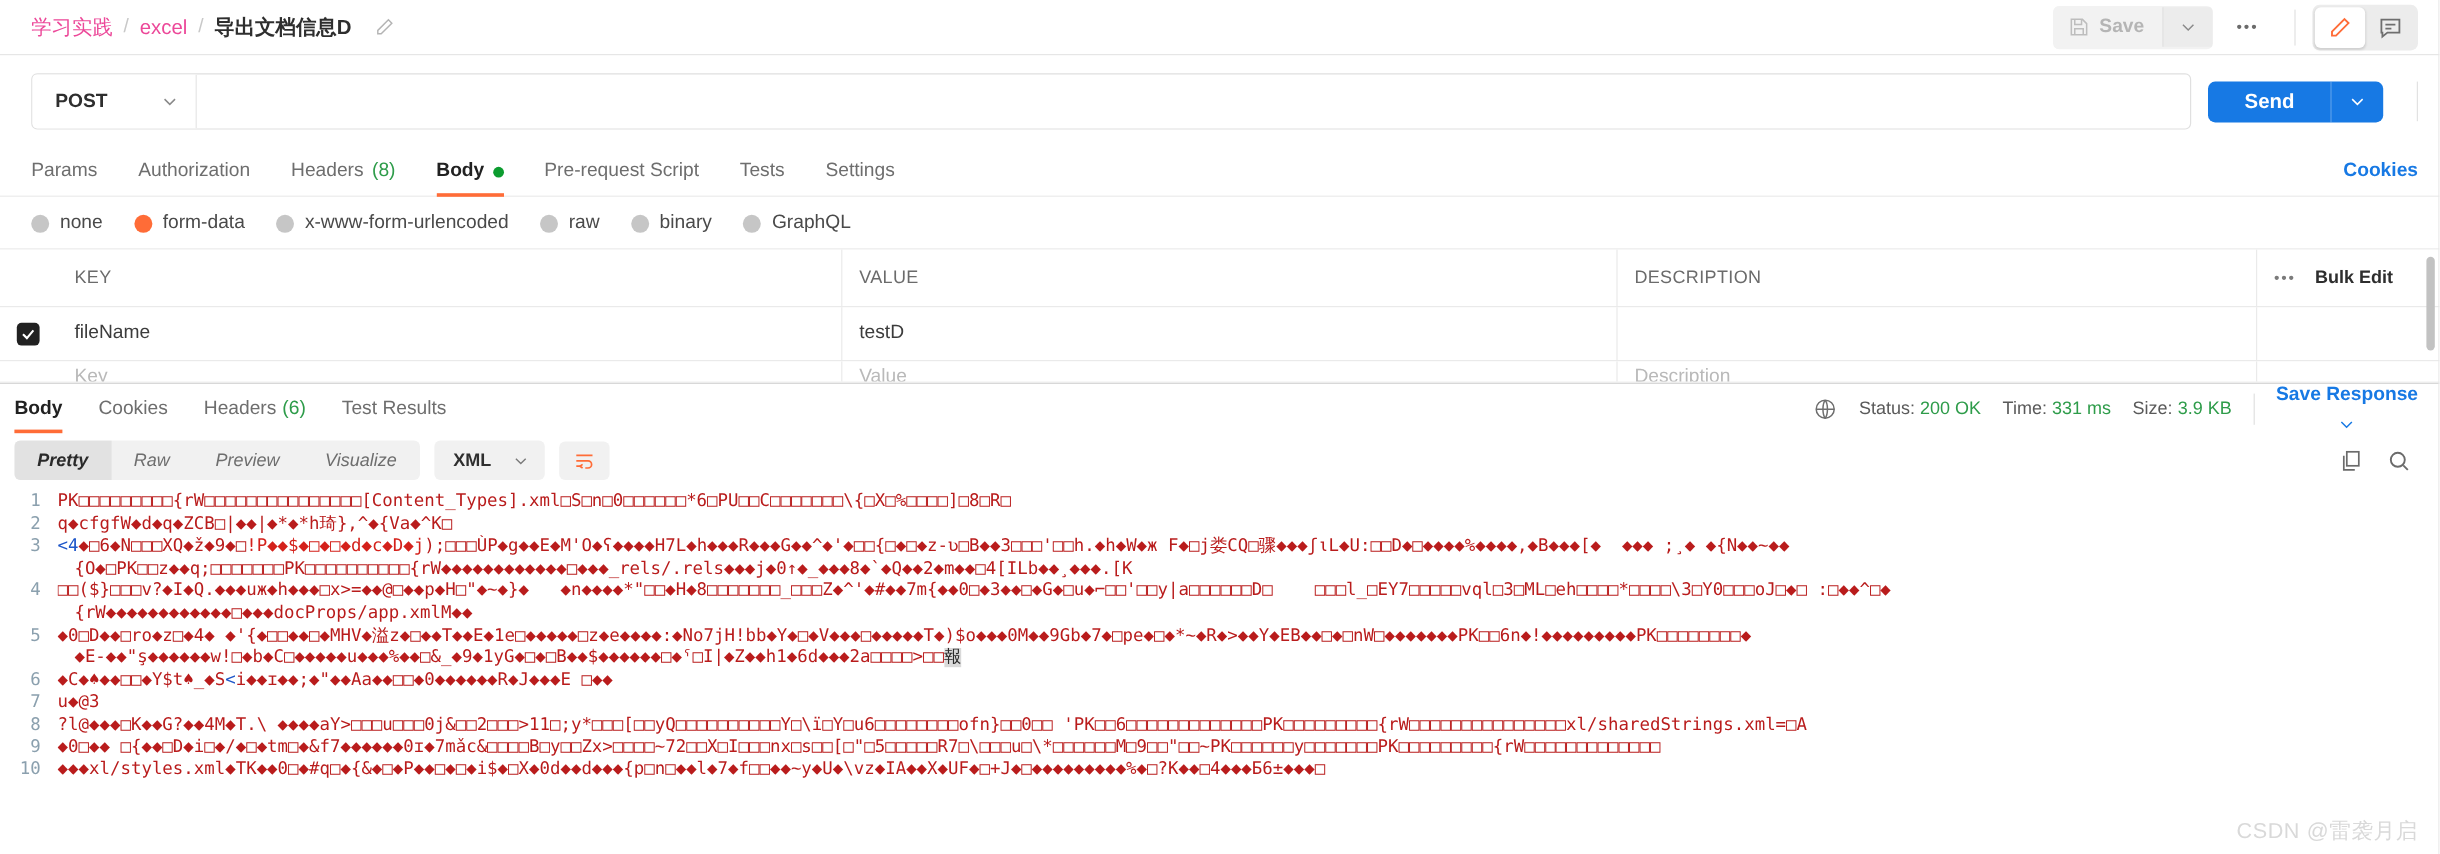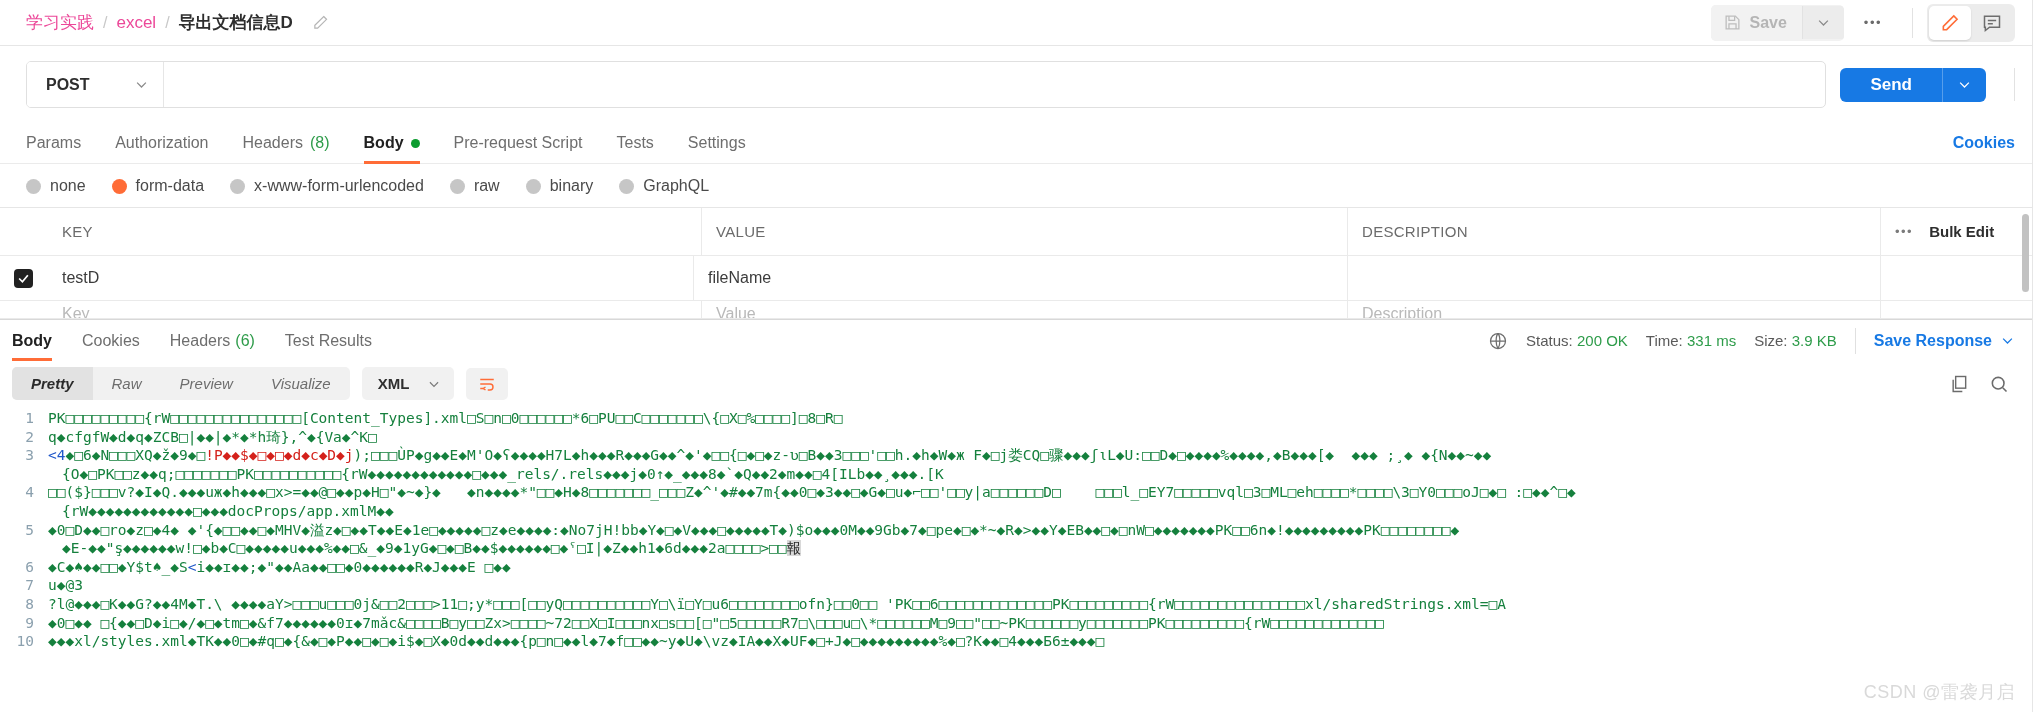--- a/index.html
+++ b/index.html
@@ -124,21 +124,21 @@
     display: flex; align-items: center; gap: 30px;
     padding: 0 18px 0 12px; height: 41px;
     position: relative;
   }
   .resp-tab { font-size: 16px; color: #6e6e6e; height: 41px; display: flex; align-items: center; position: relative; cursor: pointer; gap: 5px; }
   .resp-tab.active { color: #212121; font-weight: bold; }
   .resp-tab.active::after { content: ''; position: absolute; left: 0; right: 0; bottom: 0; height: 3px; background: #ff6c37; }
   .resp-meta { margin-left: auto; display: flex; align-items: center; gap: 18px; font-size: 15px; color: #5a5a5a; }
   .meta-val { color: #2e9c4a; }
   .meta-sep { width: 1px; height: 26px; background: #e0e0e0; }
-  .save-resp { color: #1779e4; font-weight: bold; font-size: 16px; display: flex; align-items: center; gap: 8px; cursor: pointer; }
+  .save-resp { color: #1779e4; font-weight: bold; font-size: 16px; display: flex; align-items: center; gap: 8px; cursor: pointer; flex-direction: column; }
 
   .view-row { display: flex; align-items: center; padding: 6px 18px 9px 12px; gap: 12px; }
   .seg { display: flex; align-items: center; background: #f1f1f1; border-radius: 5px; overflow: hidden; }
   .seg-item { padding: 8px 19px; font-size: 15px; color: #6e6e6e; cursor: pointer; font-style: italic; }
   .seg-item.active { background: #e2e2e2; color: #2a2a2a; font-weight: bold; }
   .fmt-sel { display: flex; align-items: center; gap: 18px; background: #f1f1f1; border-radius: 5px; padding: 8px 13px 8px 16px; font-size: 15px; font-weight: bold; color: #2f2f2f; cursor: pointer; }
   .wrap-btn { background: #f1f1f1; border-radius: 5px; padding: 7px 11px; display: flex; align-items: center; cursor: pointer; }
   .view-right { margin-left: auto; display: flex; align-items: center; gap: 20px; padding-right: 6px; }
 
   
@@ -151,21 +151,21 @@
   }
   .code-line { display: flex; align-items: flex-start; white-space: pre; }
   .ln {
     width: 48px; flex: none; text-align: right; padding-right: 14px;
     color: #8ba0ae; user-select: none;
   }
   .ltext { color: #2b2b2b; overflow: hidden; text-overflow: clip; flex: 1; }
   .cont { padding-left: 62px; }
   .r { color: #d4211b; }
   .b { color: #1f57c9; }
-  .g { color: #15803d; }
+  .g { color: #b91c1c; }
   .sel { background: #d9d9d9; }
 
   .watermark {
     position: absolute; right: 18px; bottom: 8px;
     font-size: 18px; color: #d9d9d9; letter-spacing: .5px;
     pointer-events: none;
   }
   .right-edge {
     position: absolute; right: 0; top: 0; bottom: 0; width: 1px; background: #e6e6e6;
   }
@@ -312,22 +312,22 @@
   </div>
 
   <div class="fd-row">
     <div class="fd-cb">
       <span class="cbox">
         <svg width="13" height="13" viewBox="0 0 24 24" fill="none" stroke="#ffffff" stroke-width="3.2">
             <path d="M4 12l6 6L20 6"></path>
           </svg>
       </span>
     </div>
+    <div class="fd-cell c-key">fileName</div>
     <div class="fd-cell c-val">testD</div>
-    <div class="fd-cell c-key">fileName</div>
     <div class="fd-cell c-desc"></div>
     <div class="fd-actions"></div>
   </div>
 
   <div class="fd-row" style="height:18px;overflow:hidden;">
     <div class="fd-cb"></div>
     <div class="fd-cell c-key placeholder">Key</div>
     <div class="fd-cell c-val placeholder">Value</div>
     <div class="fd-cell c-desc placeholder">Description</div>
     <div class="fd-actions"></div>

